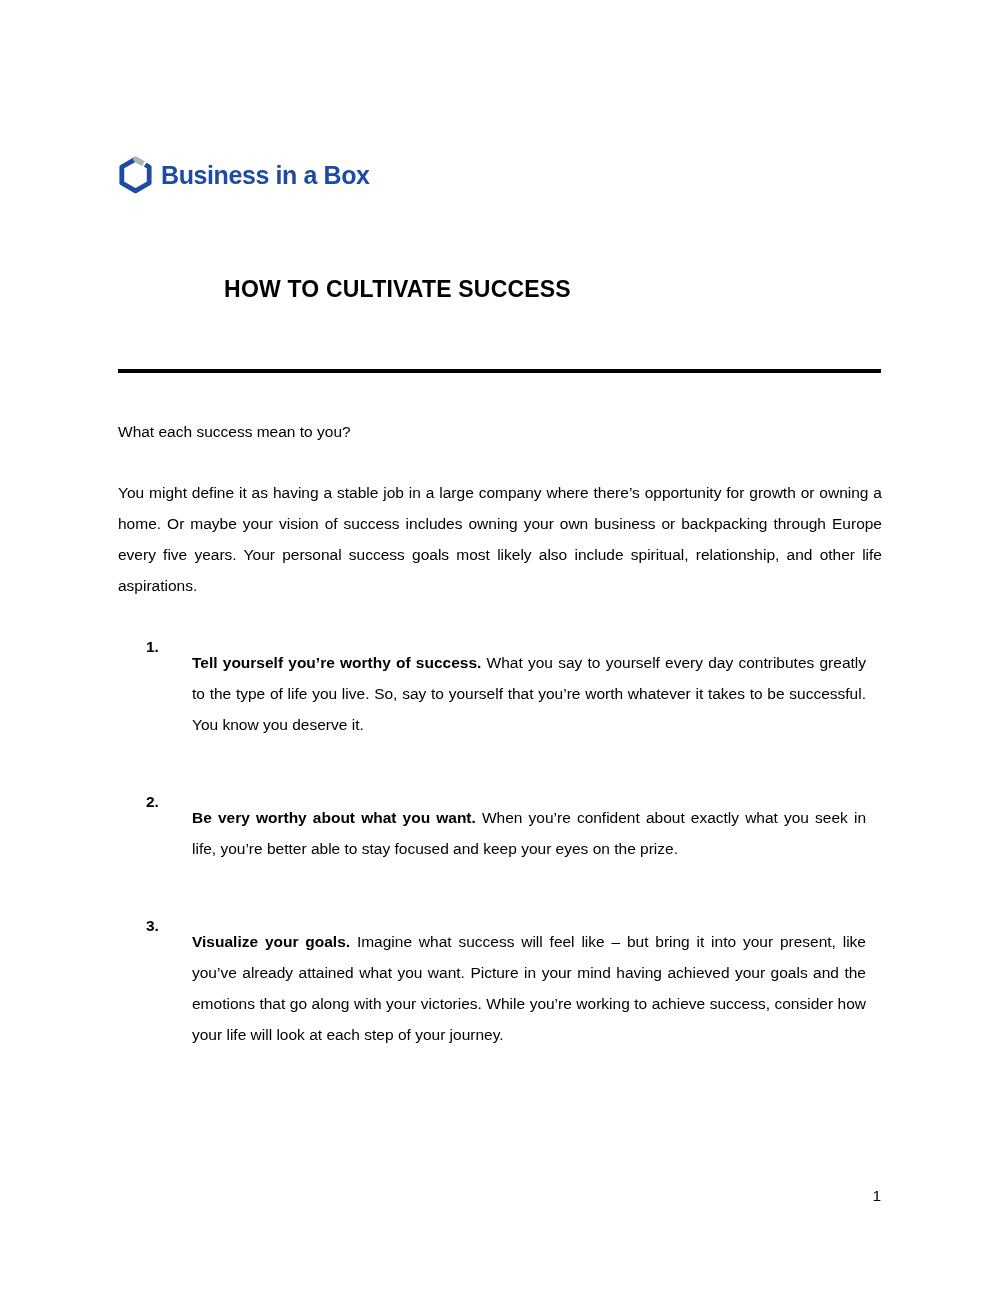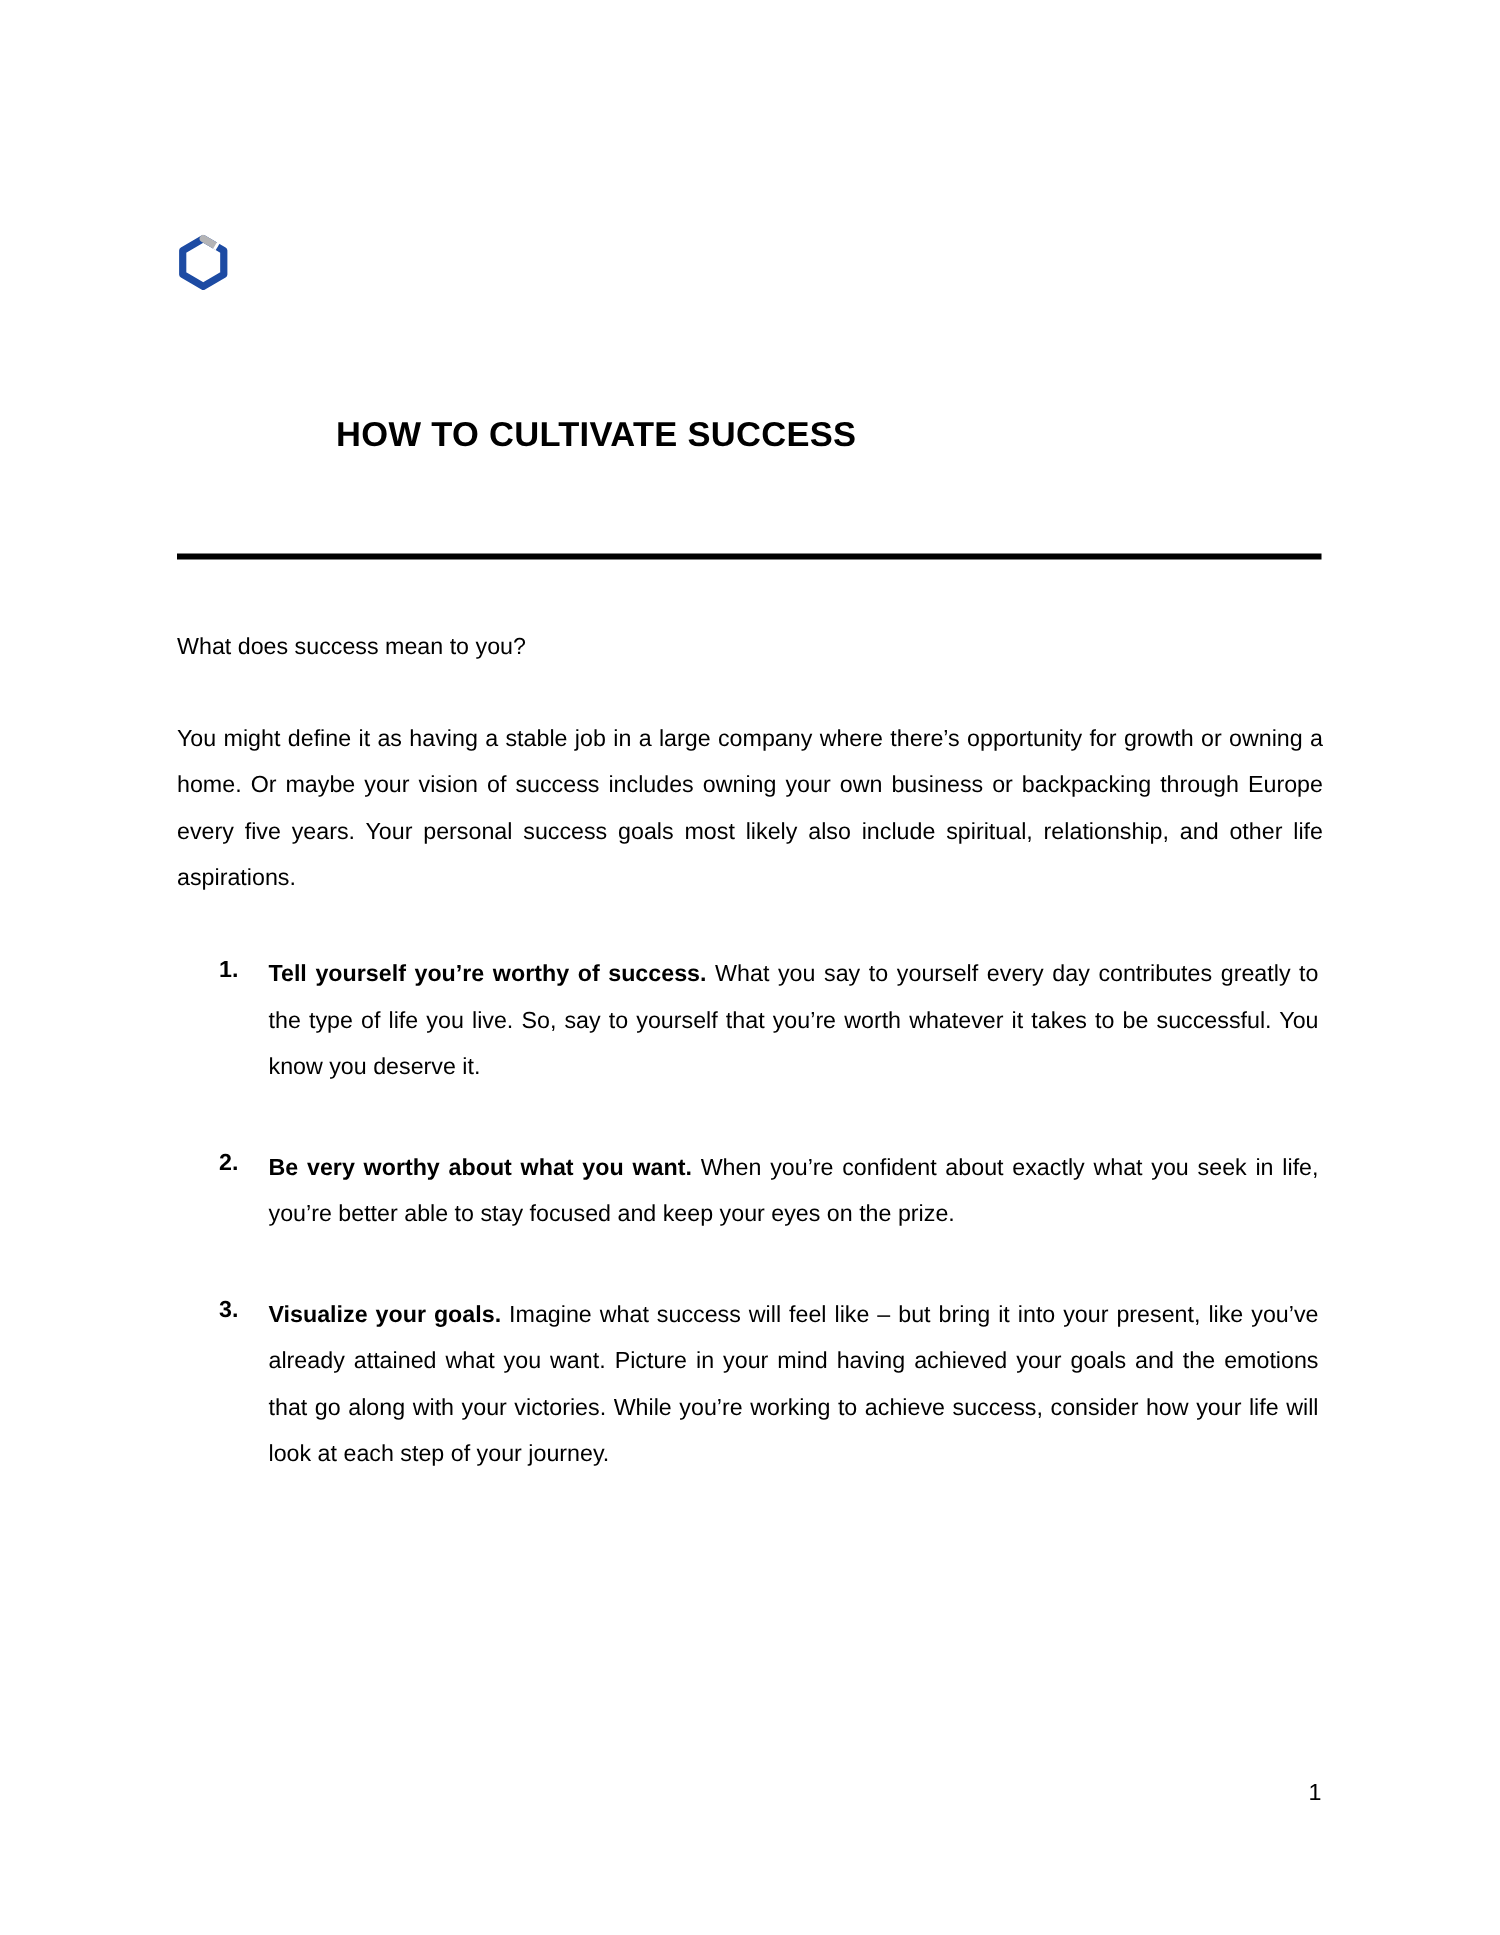--- a/index.html
+++ b/index.html
@@ -66,21 +66,21 @@
     text-align: justify;
   }
   .para { margin: 0 0 30px 0; }
 
   .list-item { display: flex; margin: 0 0 30px 0; }
   .list-num {
     flex: 0 0 30px;
     margin-left: 28px;
     font-weight: bold;
   }
-  .list-text { flex: 1; margin: 3px; text-align: justify; }
+  .list-text { flex: 1; margin: 16px; text-align: justify; }
   .list-text strong { font-weight: bold; }
 
   
   .page-number {
     position: absolute;
     top: 1180px;
     left: 0;
     width: 881px;
     text-align: right;
     font-size: 15.5px;
@@ -91,28 +91,29 @@
 <body>
 
 <div class="page">
 
   <header class="logo">
     <svg class="logo-icon" viewBox="0 0 100 100" aria-hidden="true">
       <path d="M50 7 L87 28.5 L87 71.5 L50 93 L13 71.5 L13 28.5 Z" fill="none" stroke="#1d4ba3" stroke-width="13" stroke-linejoin="round"></path>
       <path d="M50 7 L70 18.6" fill="none" stroke="#b4b4b6" stroke-width="13" stroke-linecap="round"></path>
       <path d="M71.5 19.0 L76 21.7" fill="none" stroke="#ffffff" stroke-width="15" stroke-linecap="butt"></path>
     </svg>
+    <span class="logo-text">Business in a Box</span>
   </header>
 
   <h1 class="doc-title">HOW TO CULTIVATE SUCCESS</h1>
 
   <div class="rule"></div>
 
   <main class="content">
-    <p class="para">What does success mean to you?</p>
+    <p class="para">What each success mean to you?</p>
     <p class="para">You might define it as having a stable job in a large company where there’s opportunity for growth or owning a home. Or maybe your vision of success includes owning your own business or backpacking through Europe every five years. Your personal success goals most likely also include spiritual, relationship, and other life aspirations.</p>
 
     <div class="list-item">
       <span class="list-num">1.</span>
       <p class="list-text"><strong>Tell yourself you’re worthy of success.</strong><span> What you say to yourself every day contributes greatly to the type of life you live. So, say to yourself that you’re worth whatever it takes to be successful. You know you deserve it.</span></p>
     </div>
 
     <div class="list-item">
       <span class="list-num">2.</span>
       <p class="list-text"><strong>Be very worthy about what you want.</strong><span> When you’re confident about exactly what you seek in life, you’re better able to stay focused and keep your eyes on the prize.</span></p>

